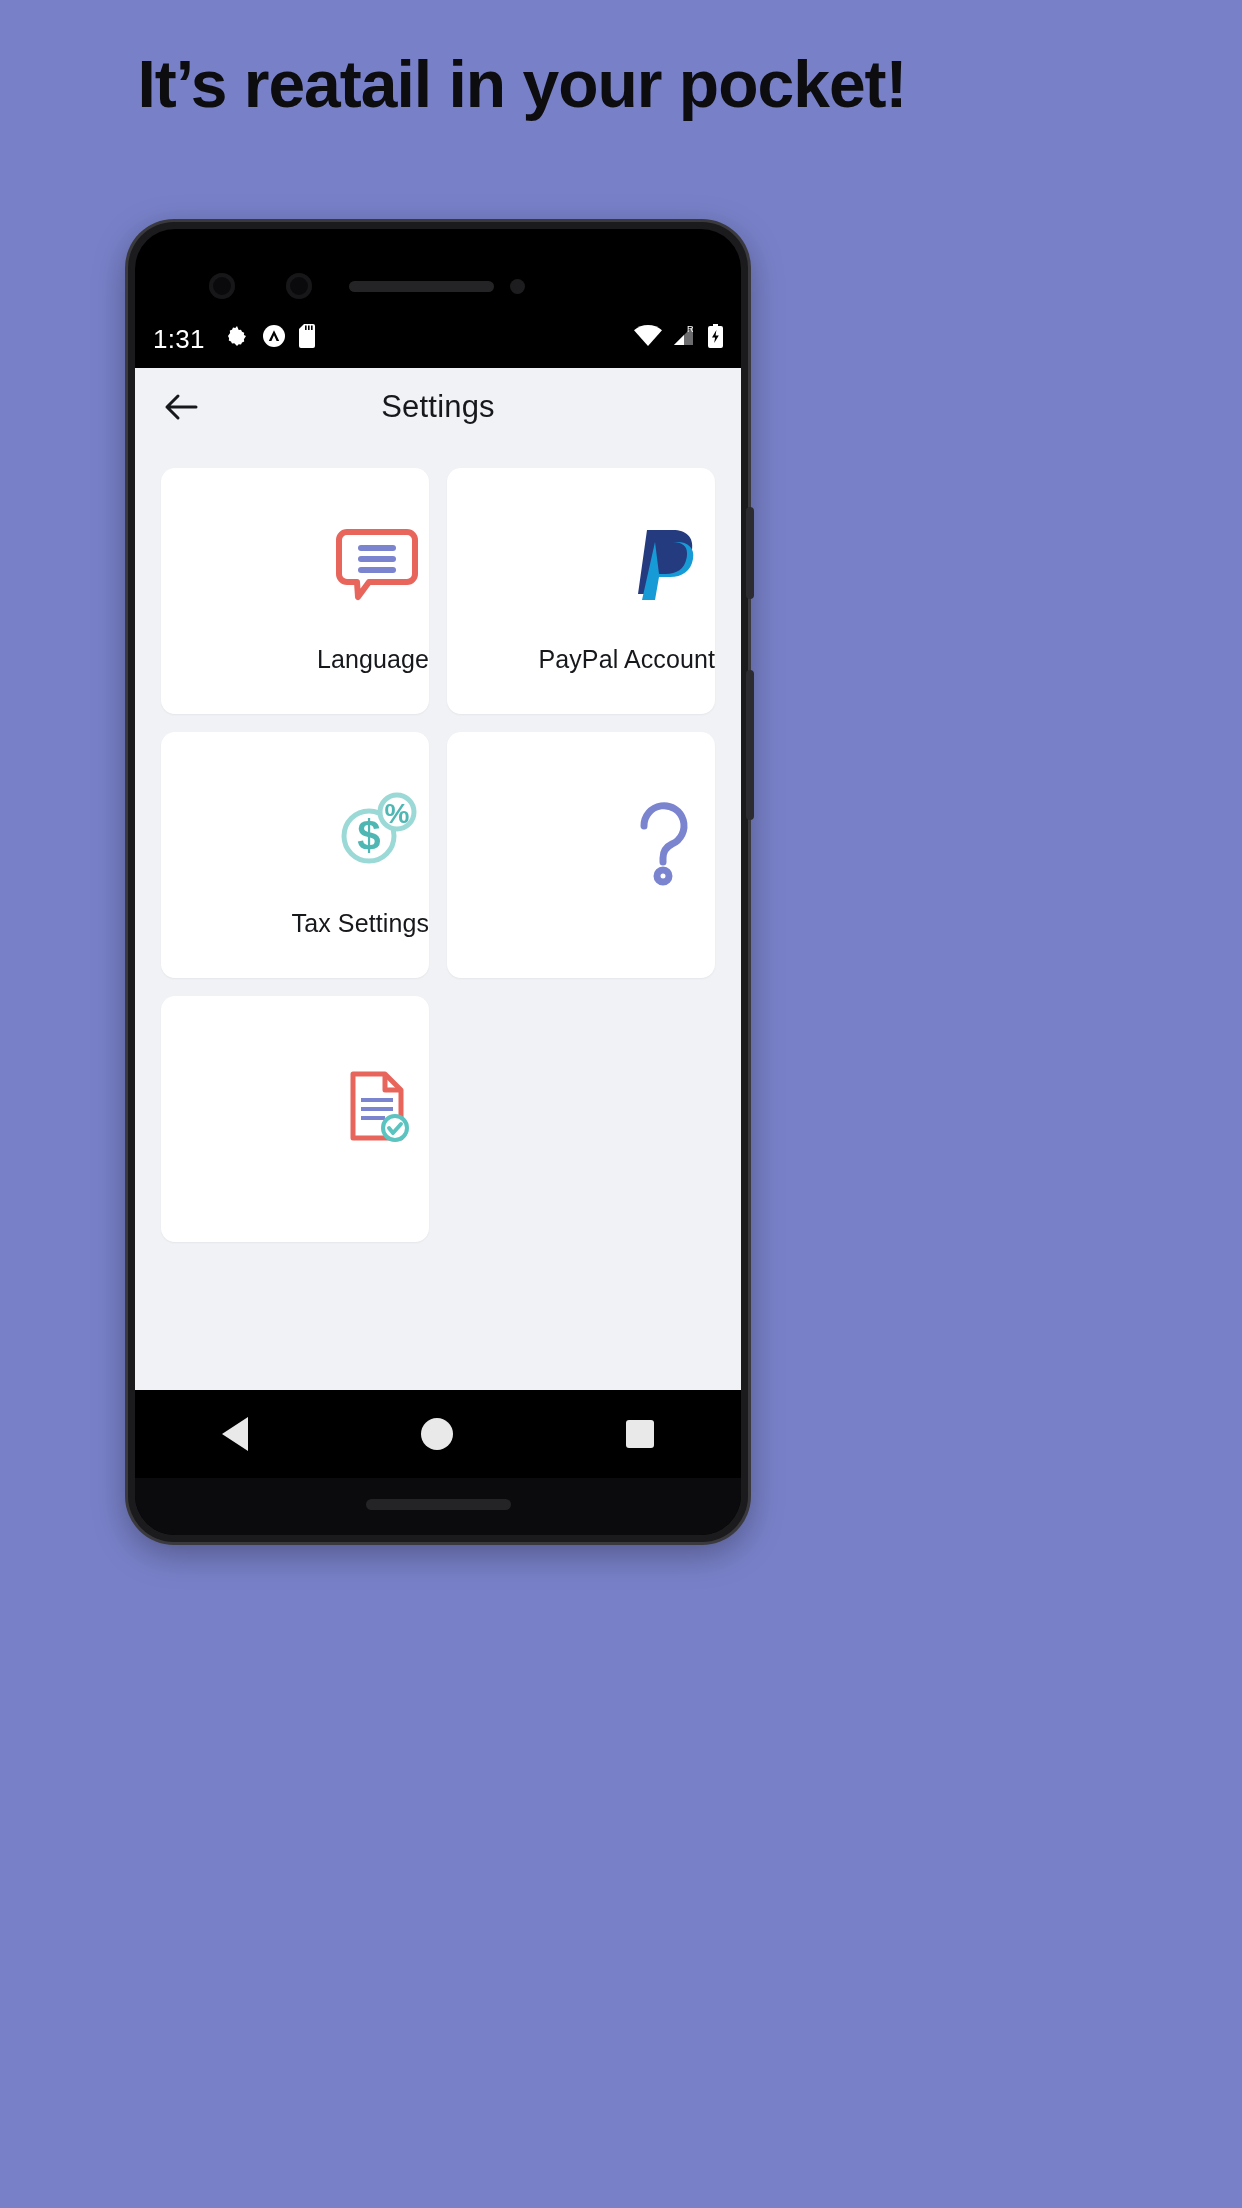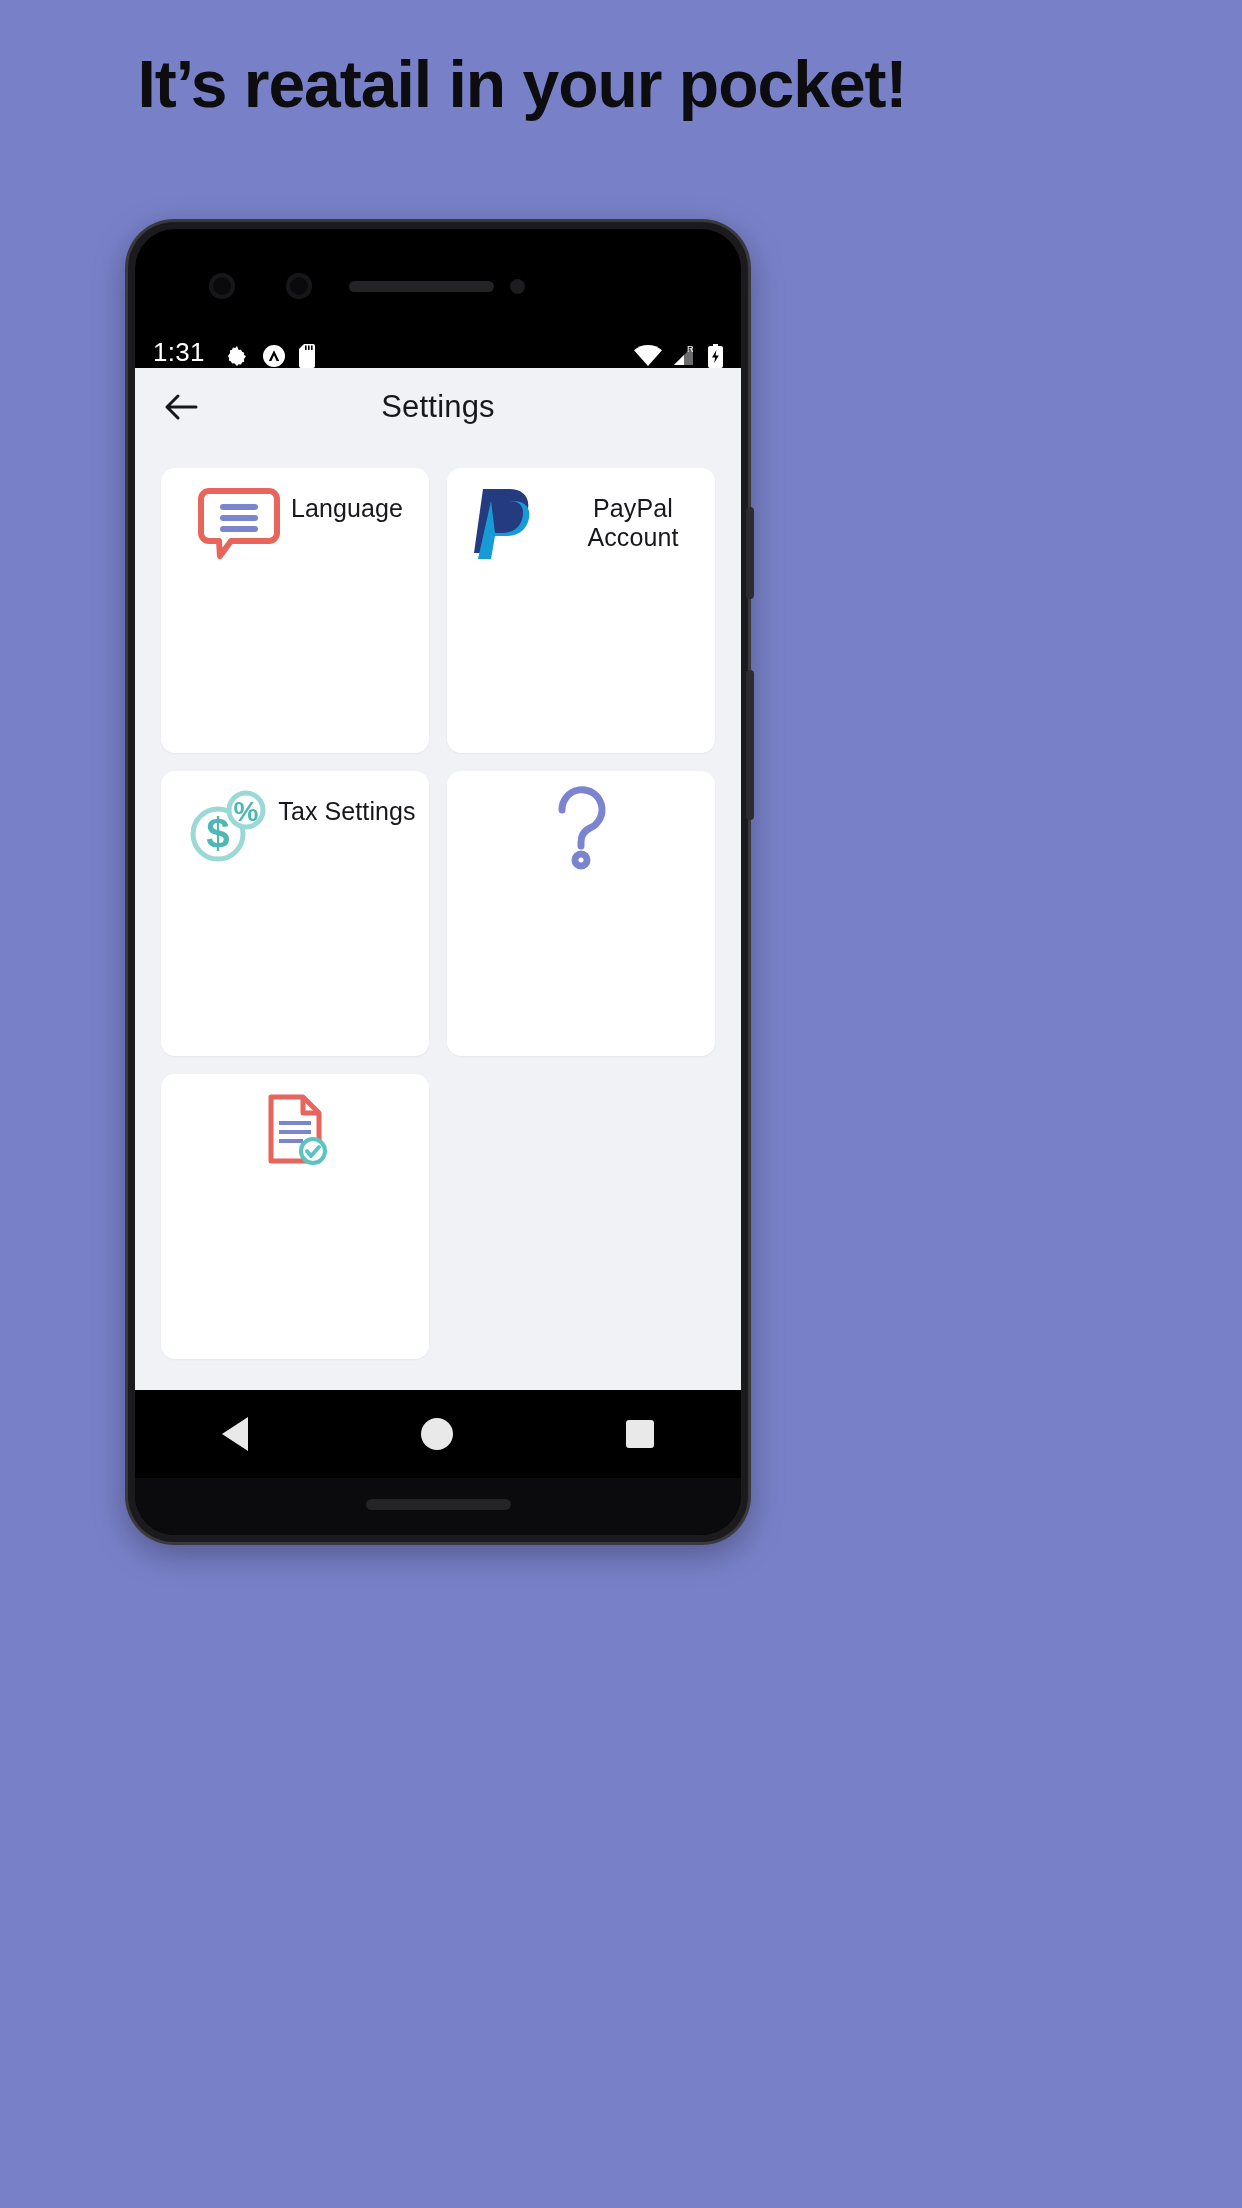--- a/index.html
+++ b/index.html
@@ -43,21 +43,21 @@
   .cam.c1{left:74px;top:6px;}
   .cam.c2{left:151px;top:6px;}
   .speaker{position:absolute;left:214px;top:14px;width:145px;height:11px;
            background:#242427;border-radius:6px;}
   .dot-led{position:absolute;left:375px;top:12px;width:15px;height:15px;
            border-radius:50%;background:#1d1d20;}
   
   .statusbar{
     position:absolute;top:95px;left:0;width:606px;height:44px;
     background:#000;color:#fff;
-    display:flex;align-items:flex-end;
+    display:flex;align-items:flex-start;
     padding:0 18px;box-sizing:border-box;
   }
   .sb-time{font-size:26px;font-weight:400;letter-spacing:.3px;}
   .sb-left-icons{display:flex;align-items:center;gap:13px;margin-left:20px;}
   .sb-right{margin-left:auto;display:flex;align-items:center;gap:10px;}
   .sb-ico{display:block;}
   
   .screen{
     position:absolute;top:139px;left:0;width:606px;height:1022px;
     background:#f1f2f5;overflow:hidden;
@@ -69,22 +69,22 @@
   .back-arrow{width:40px;height:40px;display:flex;align-items:center;justify-content:center;}
   .appbar-title{
     position:absolute;left:0;width:606px;text-align:center;
     font-size:31px;color:#17181c;letter-spacing:.2px;pointer-events:none;
   }
   .grid{
     display:grid;grid-template-columns:1fr 1fr;
     gap:18px;padding:22px 26px 0 26px;box-sizing:border-box;
   }
   .card{
-    background:#fff;border-radius:14px;height:285px;
-    display:flex;flex-direction:row;align-items:flex-start;justify-content:center;
+    background:#fff;border-radius:14px;height:246px;
+    display:flex;flex-direction:column;align-items:flex-end;justify-content:center;
     box-shadow:0 1px 2px rgba(20,20,40,.05);
   }
   .card-ico{height:110px;display:flex;align-items:center;justify-content:center;}
   .card-label{
     margin-top:26px;font-size:25px;color:#17181c;text-align:center;
     letter-spacing:.1px;
   }
   
   .navbar{
     position:absolute;top:1161px;left:0;width:606px;height:88px;

